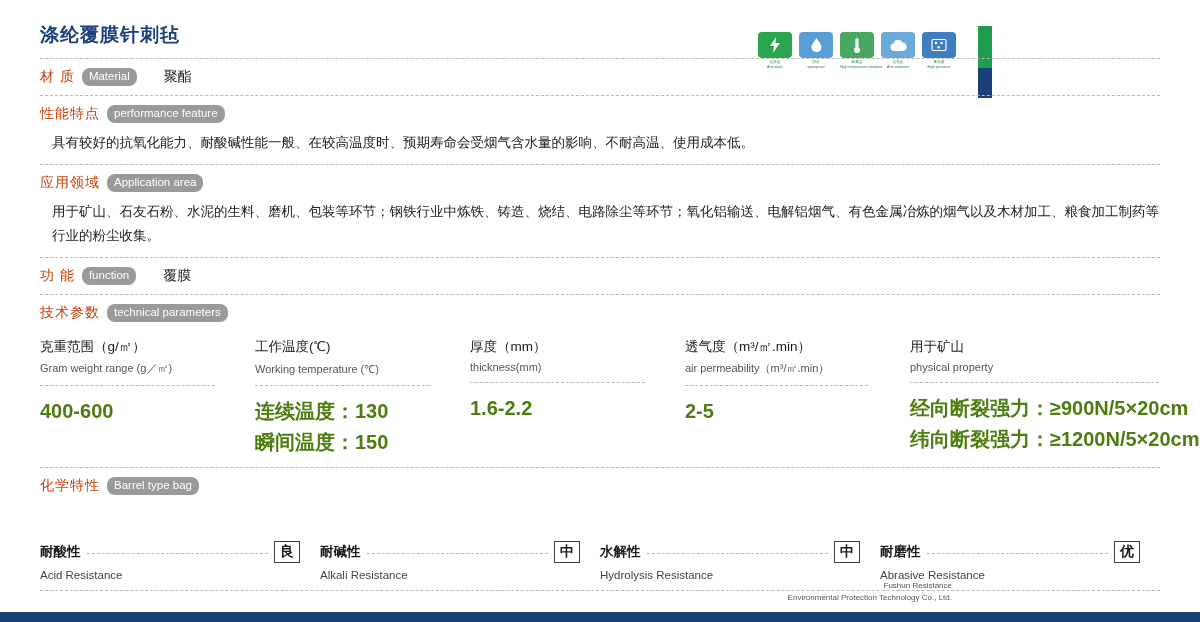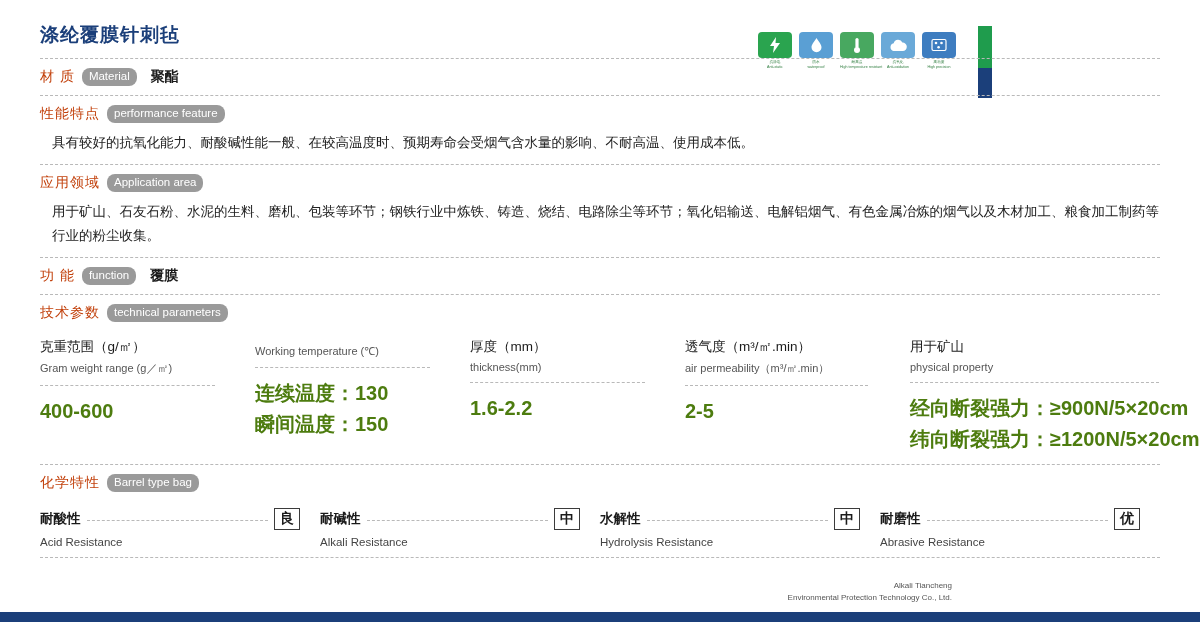--- a/index.html
+++ b/index.html
@@ -80,21 +80,21 @@
   .label-cn {
     font-size: 14px; font-weight: normal; color: #c2410c;
     letter-spacing: 1px;
   }
   .label-en {
     font-size: 11.5px; color: #ffffff; background: #9a9a9a;
     padding: 2px 7px 3px; border-radius: 8px;
     line-height: 1.15;
   }
   .inline-value {
-    font-size: 14px; font-weight: bold; color: #1b1b1b; margin-left: 7px;
+    font-size: 14px; font-weight: normal; color: #1b1b1b; margin-left: 20px;
   }
 
   .body-text {
     font-size: 13.5px; color: #222; line-height: 1.75;
     margin-top: 8px;
     margin-left: 12px;
   }
 
   
   .tech-grid {
@@ -116,21 +116,21 @@
   .tech-val {
     font-size: 20px; font-weight: bold; color: #4d7c0f; line-height: 1.55;
   }
   .tech-val .line { display: block; white-space: nowrap; }
 
   
   .chem-grid {
     display: grid; grid-template-columns: repeat(4, 1fr);
     margin-top: 16px;
   }
-  .chem-col { padding-right: 20px; }
+  .chem-col { padding-right: 20px; margin-top: 30px; }
   .chem-top {
     display: flex; align-items: center; gap: 0;
   }
   .chem-cn {
     font-size: 13.5px; font-weight: bold; color: #1b1b1b; white-space: nowrap;
   }
   .chem-line {
     flex: 1; border-top: 1px dashed #b9b9b9; margin: 0 6px;
     height: 0; position: relative; top: 1px;
   }
@@ -277,20 +277,21 @@
       <div class="tech-col">
         <div class="tech-cn">克重范围（g/㎡）</div>
         <div class="tech-en">Gram weight range (g／㎡)</div>
         <div class="tech-sep"></div>
         <div class="tech-val">
           <span class="line">400-600</span>
         </div>
       </div>
 
       <div class="tech-col">
+        <div class="tech-cn">工作温度(℃)</div>
         <div class="tech-en">Working temperature (℃)</div>
         <div class="tech-sep"></div>
         <div class="tech-val">
           <span class="line">连续温度：130</span>
           <span class="line">瞬间温度：150</span>
         </div>
       </div>
 
       <div class="tech-col">
         <div class="tech-cn">厚度（mm）</div>
@@ -367,19 +368,19 @@
         <div class="chem-en">Abrasive Resistance</div>
       </div>
 
     </div>
 
     <hr class="hr-dash">
 
   </div>
 
   <div class="footer">
-    <span>Alkali Tiancheng</span>
+    <span>Fushun Resistance</span>
     <span>Environmental Protection Technology Co., Ltd.</span>
   </div>
 
   <div class="bottom-bar"></div>
 
 </div>
 
 </body></html>

